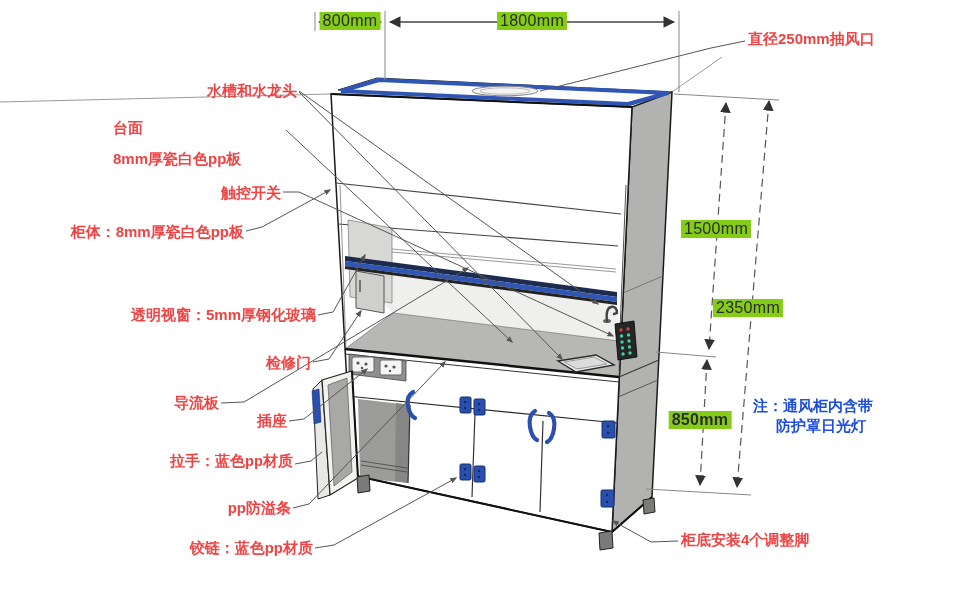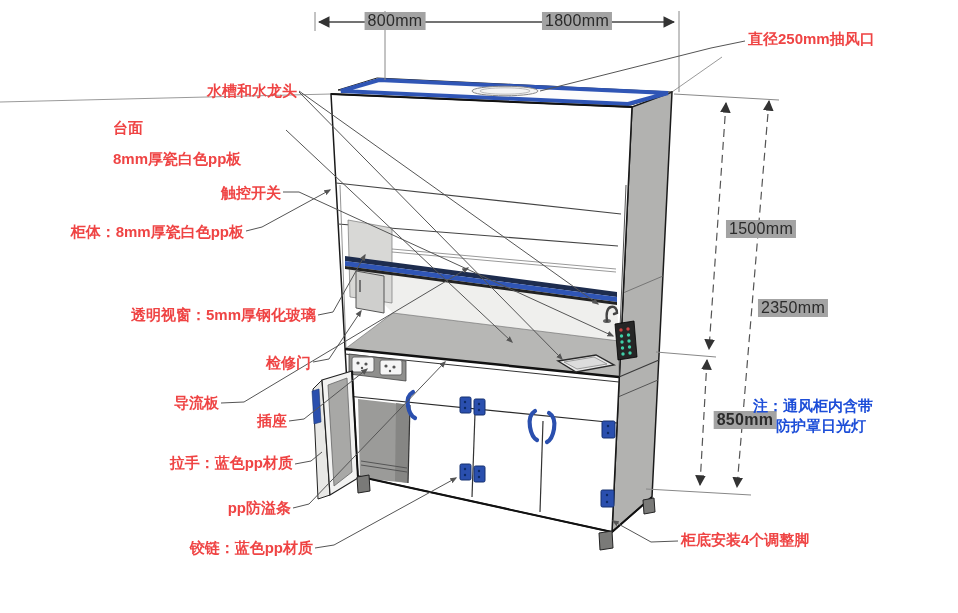--- a/index.html
+++ b/index.html
@@ -1,22 +1,22 @@
 <!DOCTYPE html>
 <html><head>
 <meta charset="utf-8">
 <style>
   html,body{margin:0;padding:0;background:#ffffff;}
   .stage{position:relative;width:958px;height:613px;background:#ffffff;overflow:hidden;
          font-family:"Liberation Sans","DejaVu Sans",sans-serif;}
   .stage svg{position:absolute;left:0;top:0;}
   .lbl{position:absolute;font-weight:bold;font-size:15px;color:#ef4444;white-space:nowrap;line-height:18px;text-align:right;}
   .lbl.ra{transform:translateX(-100%);}
-  .dim{position:absolute;font-size:16px;font-weight:normal;color:#2b2b2b;background:#a3a3a3;
-       padding:0 3px;white-space:nowrap;transform:translate(-50%,-50%);letter-spacing:.3px;margin-left:45px;}
+  .dim{position:absolute;font-size:16px;font-weight:normal;color:#2b2b2b;background:#84cc16;
+       padding:0 3px;white-space:nowrap;transform:translate(-50%,-50%);letter-spacing:.3px;}
   .note{position:absolute;font-weight:bold;font-size:15px;color:#1d4ed8;white-space:nowrap;}
   .combo{display:flex;gap:13px;align-items:baseline;}
 </style>
 </head>
 <body>
 
 <div class="stage">
 
 <svg width="958" height="613" viewBox="0 0 958 613">
   <defs>
@@ -217,21 +217,21 @@
 <div class="lbl combo" style="left:113px;top:119px;flex-direction:column;">
   <span>台面</span>
   <span>8mm厚瓷白色pp板</span>
 </div>
 <div class="lbl ra" style="left:281px;top:184px;">触控开关</div>
 <div class="lbl ra" style="left:244px;top:223px;">柜体：8mm厚瓷白色pp板</div>
 <div class="lbl ra" style="left:316px;top:306px;">透明视窗：5mm厚钢化玻璃</div>
 <div class="lbl ra" style="left:311px;top:354px;">检修门</div>
 <div class="lbl ra" style="left:219px;top:394px;">导流板</div>
 <div class="lbl ra" style="left:287px;top:412px;">插座</div>
-<div class="lbl ra" style="left:293px;top:454px;">拉手：蓝色pp材质</div>
+<div class="lbl ra" style="left:293px;top:454px;font-family:Liberation Mono, monospace;">拉手：蓝色pp材质</div>
 <div class="lbl ra" style="left:291px;top:499px;">pp防溢条</div>
 <div class="lbl ra" style="left:313px;top:539px;">铰链：蓝色pp材质</div>
 <div class="lbl" style="left:681px;top:531px;">柜底安装4个调整脚</div>
 
 <div class="note" style="left:753px;top:397px;">注：通风柜内含带</div>
 <div class="note" style="left:776px;top:417px;">防护罩日光灯</div>
 
 </div>
 
 </body></html>

